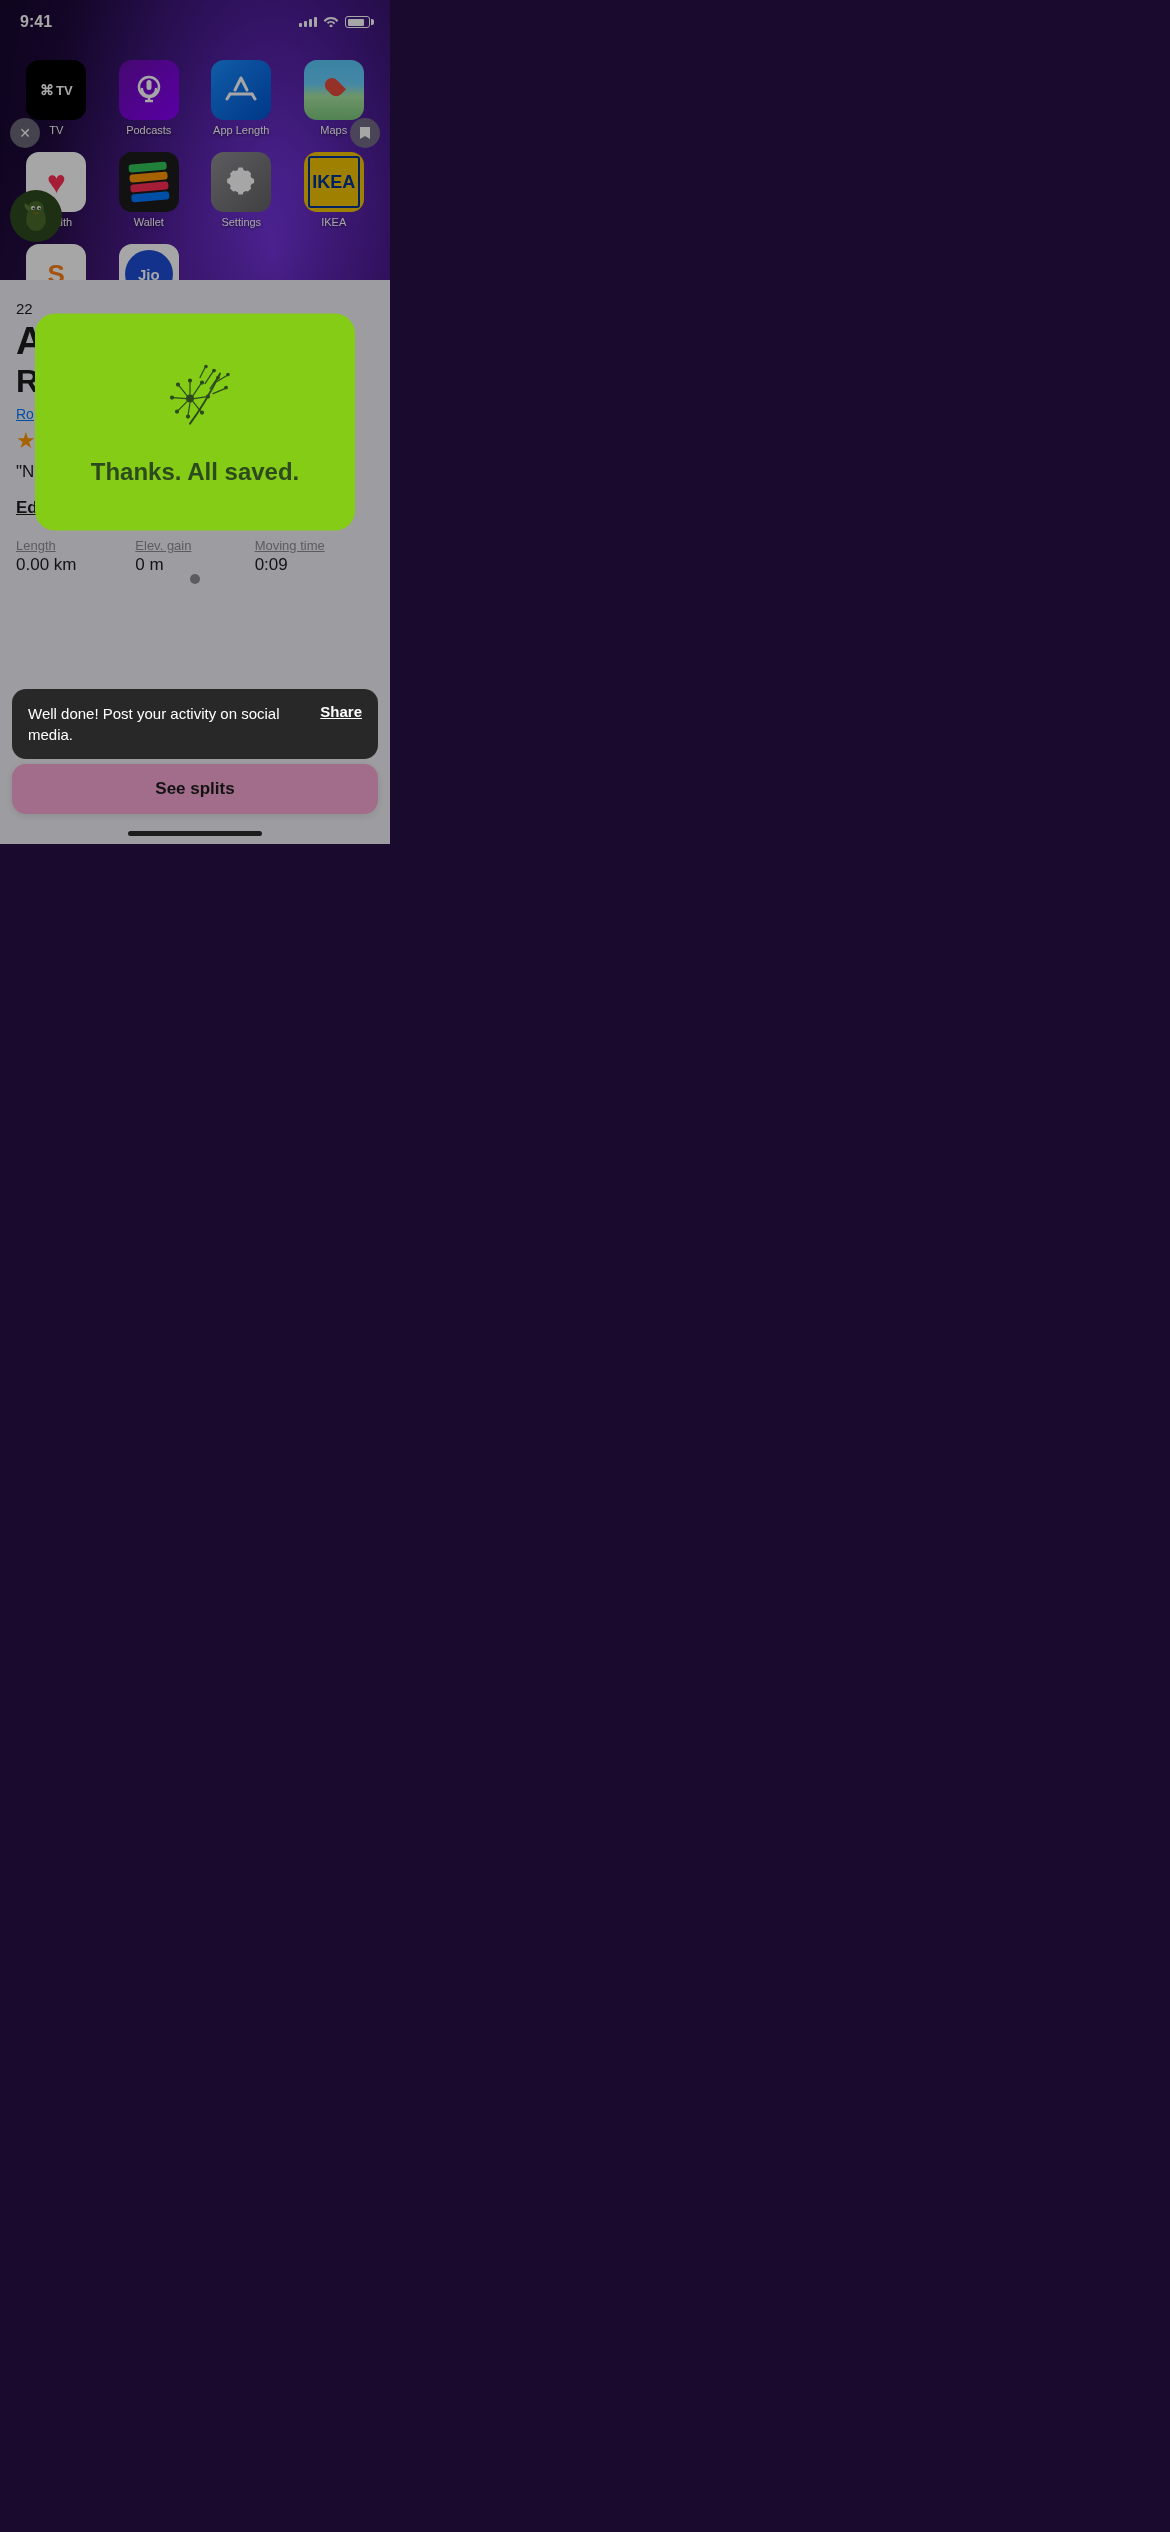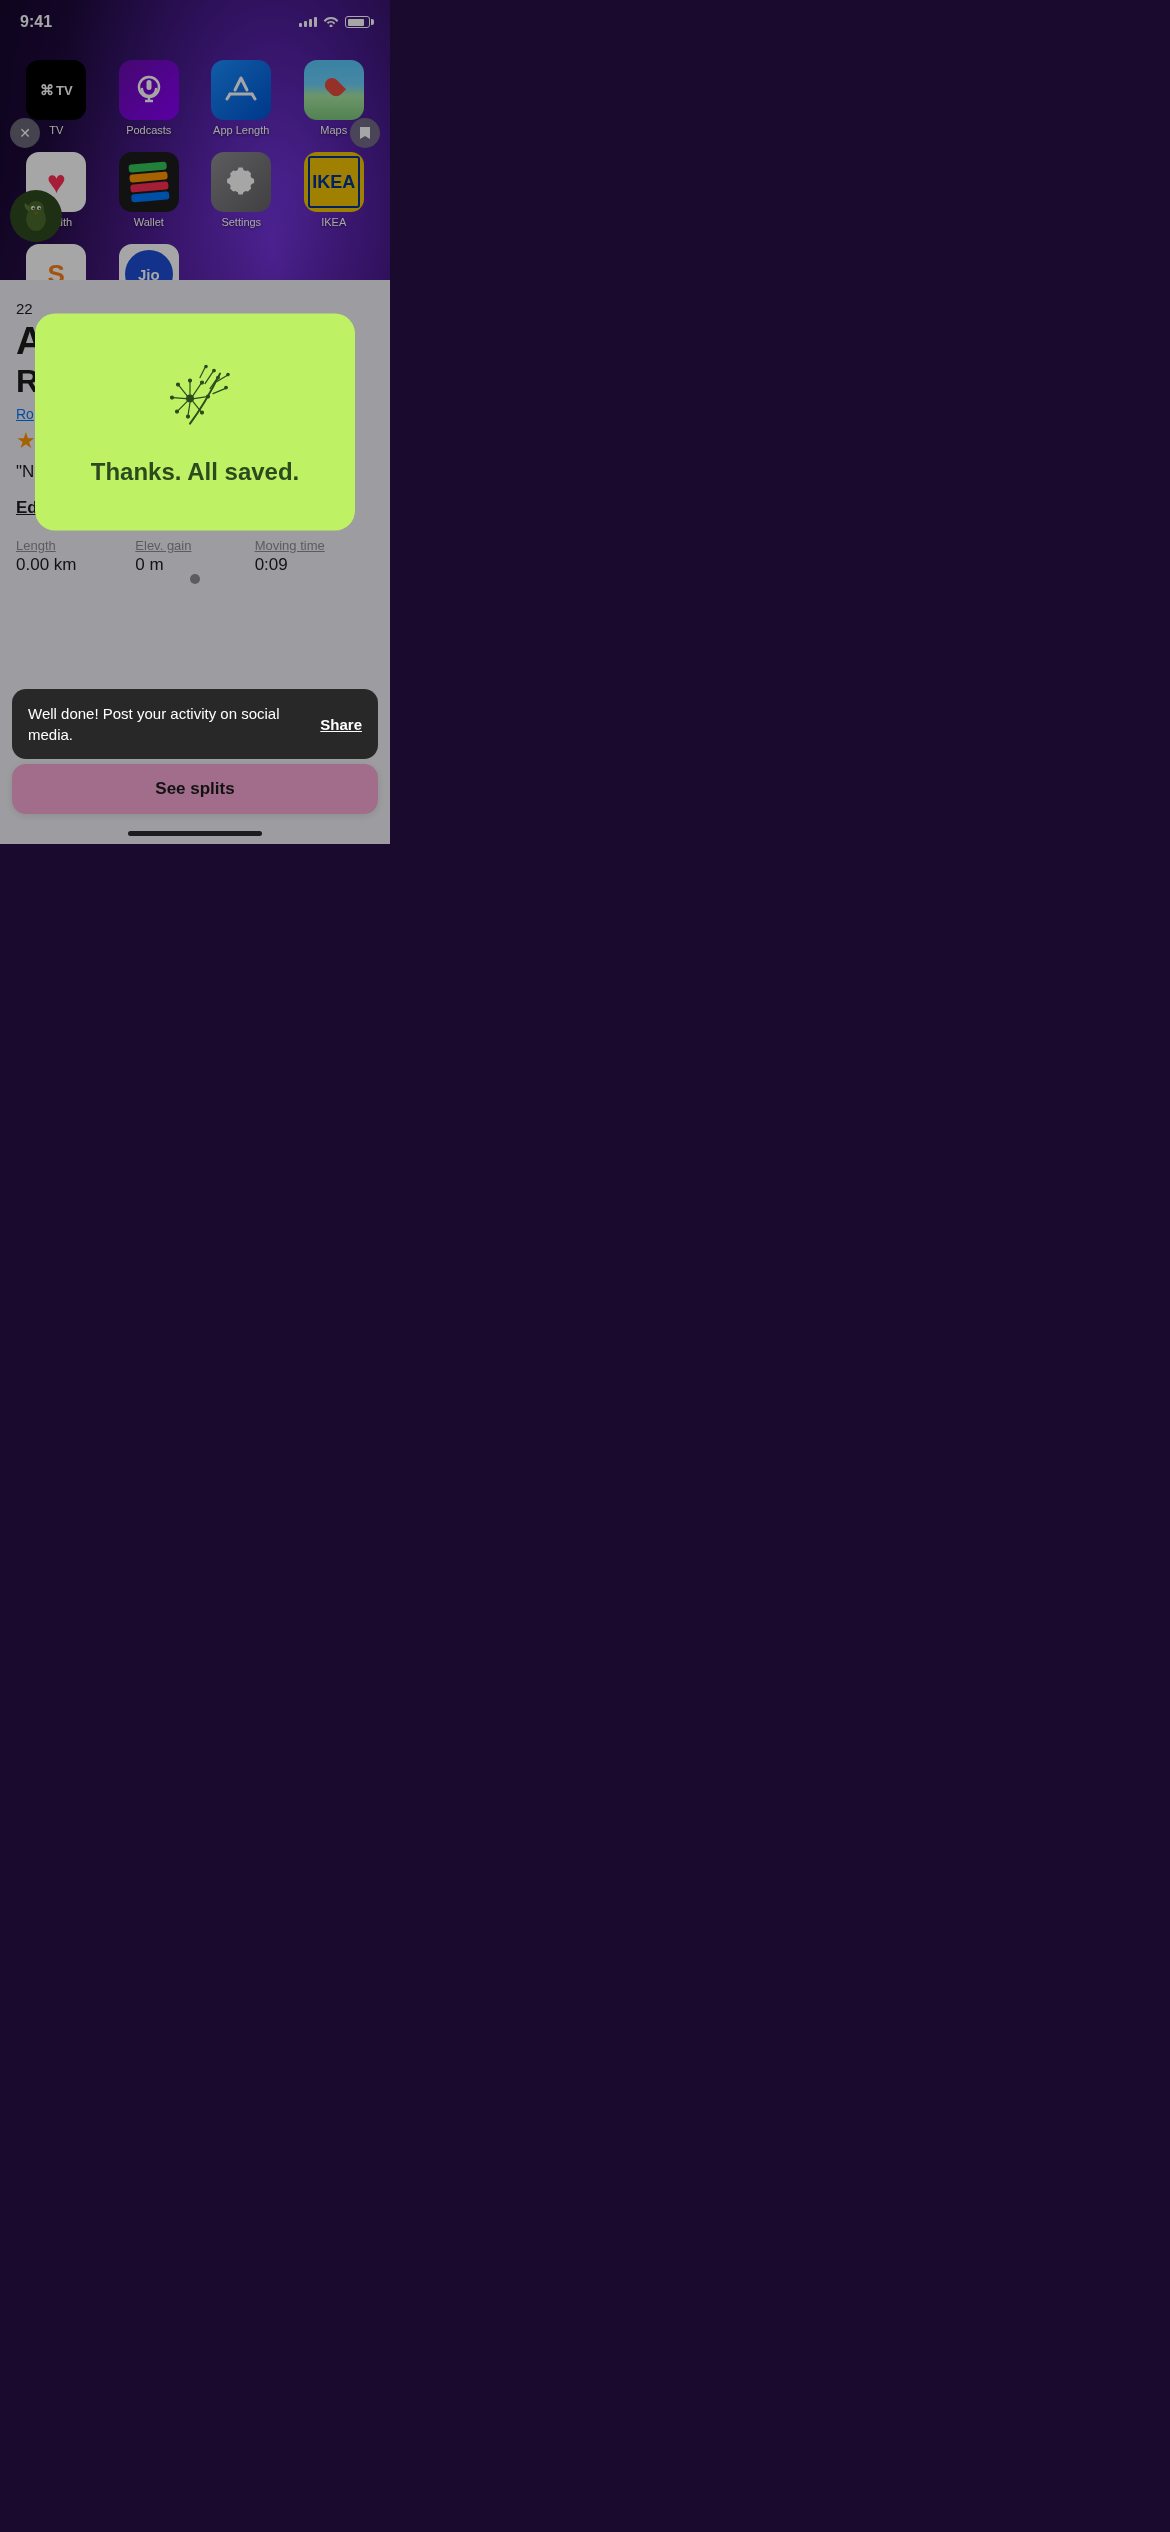--- a/index.html
+++ b/index.html
@@ -341,21 +341,21 @@
       z-index: 20;
     }
 
     
     .modal-card {
       position: absolute;
       top: 50%;
       left: 50%;
       transform: translate(-50%, -50%);
       width: 320px;
-      background: #bef264;
+      background: #84cc16;
       border-radius: 20px;
       z-index: 30;
       padding: 40px 30px 44px;
       display: flex;
       flex-direction: column;
       align-items: center;
       gap: 24px;
     }
 
     .modal-logo {
@@ -379,21 +379,20 @@
 
     
     .toast {
       position: absolute;
       bottom: 85px;
       left: 12px; right: 12px;
       background: rgba(30, 30, 30, 0.92);
       border-radius: 14px;
       padding: 14px 16px;
       display: flex;
-      align-items: center;
       justify-content: space-between;
       z-index: 40;
       gap: 12px;
     }
 
     .toast-text {
       color: white;
       font-size: 15px;
       line-height: 1.4;
       flex: 1;

